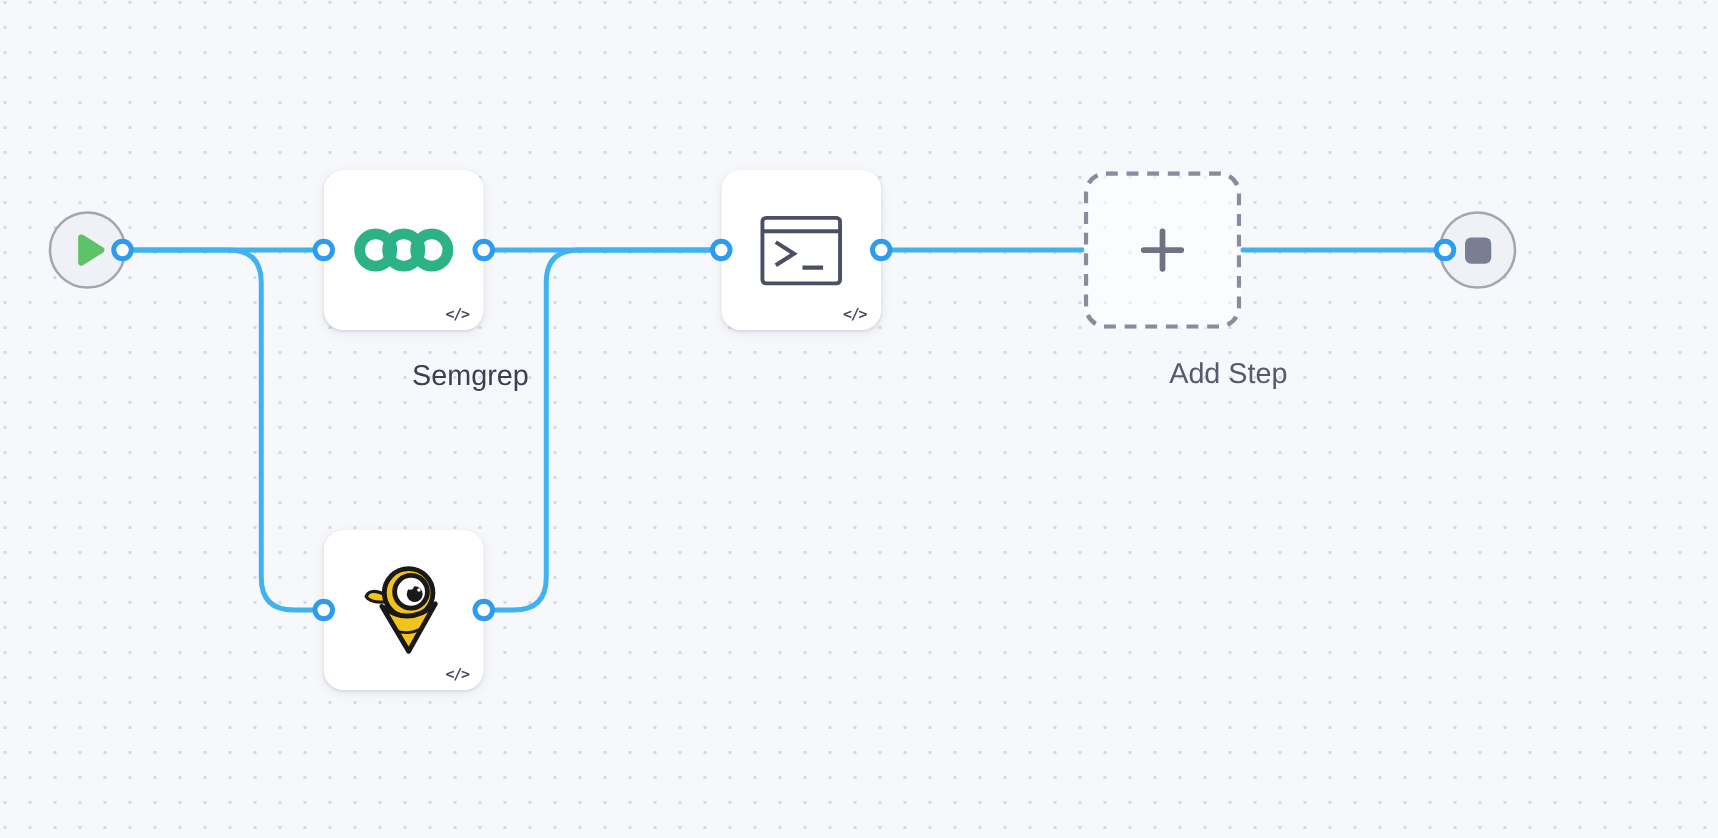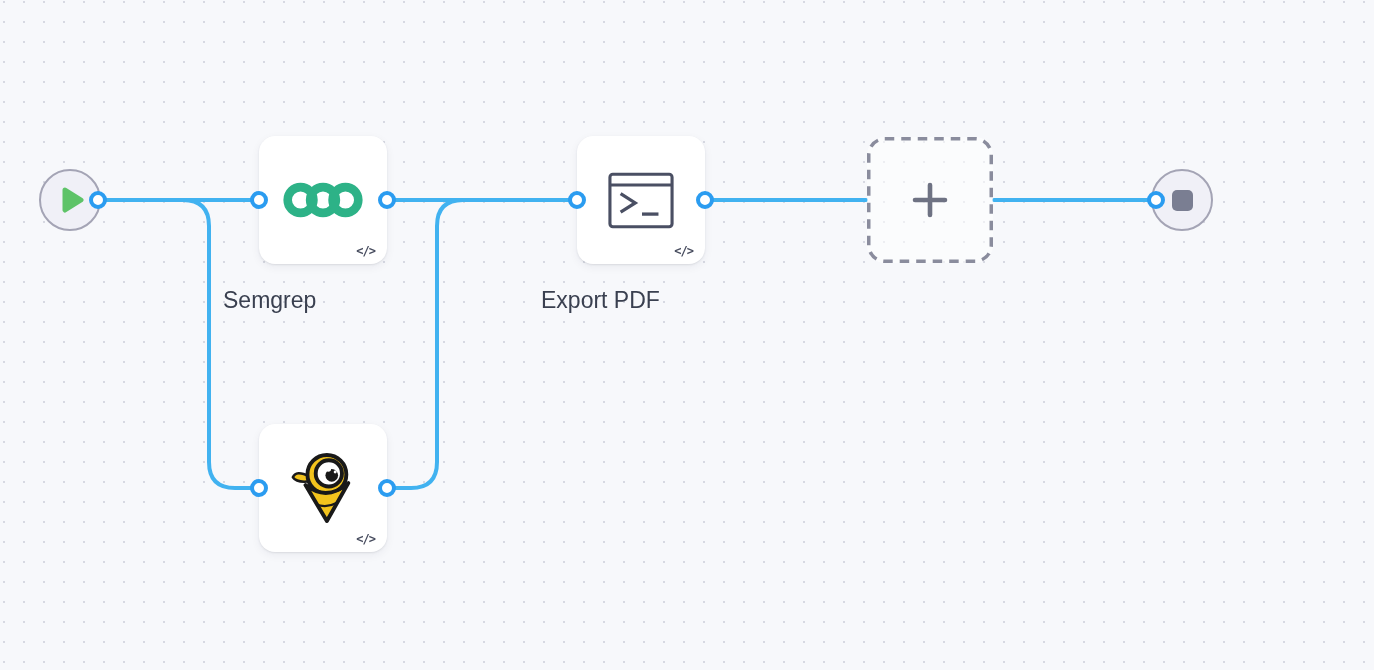--- a/index.html
+++ b/index.html
@@ -78,21 +78,21 @@
     position: absolute;
     width: 18px; height: 18px;
     box-sizing: border-box;
     border-radius: 50%;
     background: #ffffff;
     border: 4px solid #2b9cf0;
   }
   .node-label {
     position: absolute;
     width: 200px;
-    text-align: left;
+    text-align: right;
     font-size: 23px;
     font-weight: 500;
     color: #3a4050;
     white-space: nowrap;
   }
   .node-label.muted { color: #565b6c; }
   .stop-square {
     width: 21px; height: 21px;
     border-radius: 5px;
     background: #7a7e92;
@@ -146,30 +146,30 @@
 
   <div class="card" style="left:577px; top:136px;">
     <svg width="66" height="57" viewBox="0 0 68 58">
       <rect x="2" y="2" width="64" height="54" rx="3" fill="none" stroke="#4a4f63" stroke-width="3.2"></rect>
       <line x1="2" y1="13" x2="66" y2="13" stroke="#4a4f63" stroke-width="3.2"></line>
       <path d="M13 22 L28 31.5 L13 41" fill="none" stroke="#4a4f63" stroke-width="3.4"></path>
       <line x1="35" y1="43" x2="52" y2="43" stroke="#4a4f63" stroke-width="3.4"></line>
     </svg>
     <span class="code-badge">&lt;/&gt;</span>
   </div>
-  <div class="node-label" style="left:541px; top:287px;">Export PDF</div>
 
   <div class="add-step">
     <svg class="dash-border" width="126" height="126" viewBox="0 0 126 126">
       <rect x="1.75" y="1.75" width="122.5" height="122.5" rx="16" fill="none" stroke="#8a8c9d" stroke-width="3.5" stroke-dasharray="9.5 7"></rect>
     </svg>
     <svg width="40" height="40" viewBox="0 0 40 40">
       <path d="M20 5 V35 M5 20 H35" fill="none" stroke="#6e7283" stroke-width="4.6" stroke-linecap="round"></path>
     </svg>
   </div>
+  <div class="node-label muted" style="left:830px; top:285px;">Add Step</div>
 
   <div class="endpoint" style="left:1151px; top:169px;">
     <div class="stop-square"></div>
   </div>
 
   <div class="port" style="left:89px;   top:191px;"></div>
   <div class="port" style="left:250px;  top:191px;"></div>
   <div class="port" style="left:378px;  top:191px;"></div>
   <div class="port" style="left:250px;  top:479px;"></div>
   <div class="port" style="left:378px;  top:479px;"></div>

